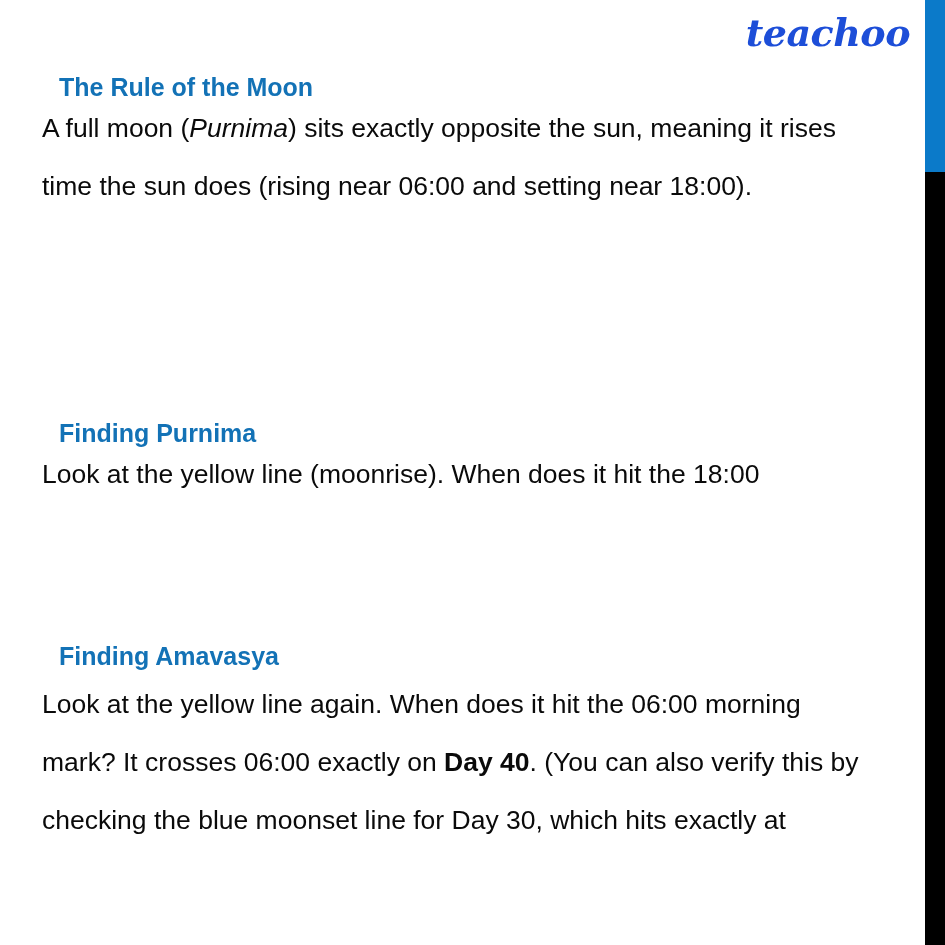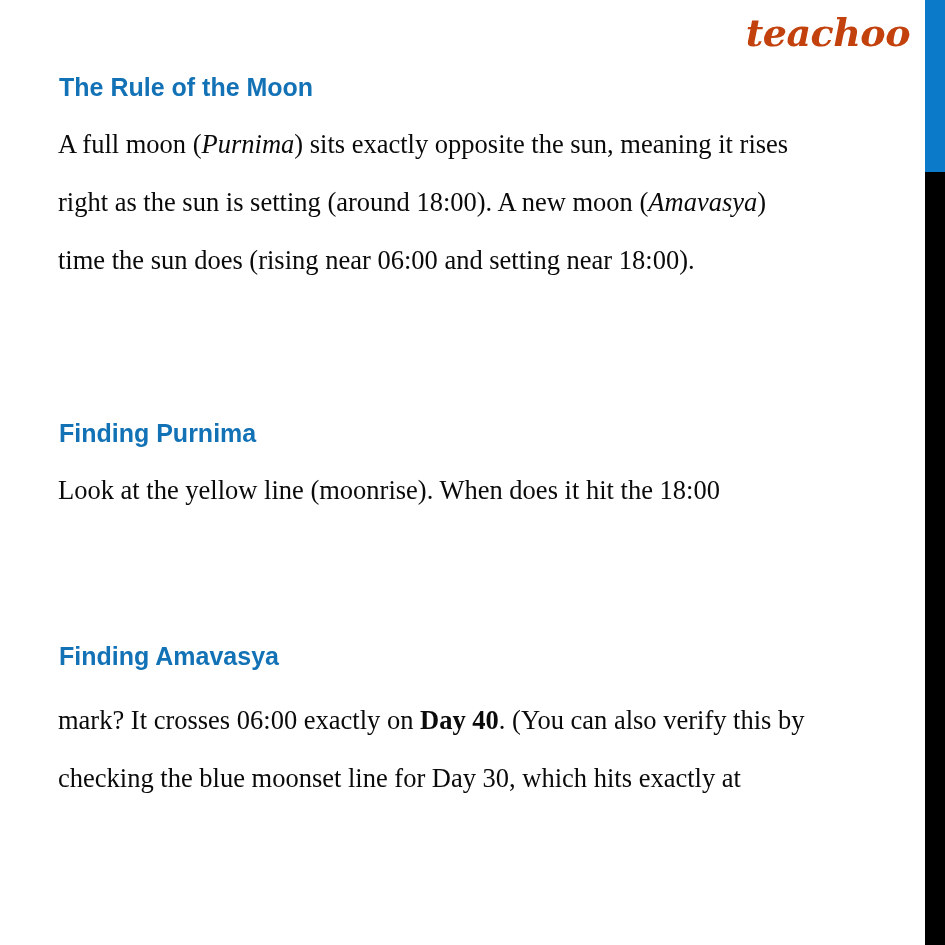--- a/index.html
+++ b/index.html
@@ -49,21 +49,21 @@
   
   .brand-logo {
     position: absolute;
     top: 14px;
     right: 35px;
     font-family: "DejaVu Serif", serif;
     font-style: italic;
     font-weight: bold;
     font-size: 38px;
     line-height: 1;
-    color: #c2410c;
+    color: #1d4ed8;
     letter-spacing: -0.5px;
     white-space: nowrap;
   }
 
   
   .content {
     position: absolute;
     left: 42px;
     top: 0;
     width: 882px;
@@ -76,22 +76,22 @@
     line-height: 1.1;
     margin: 17px;
     font-family: "Liberation Sans", sans-serif;
     white-space: nowrap;
   }
 
   .body-text {
     color: #0a0a0a;
     font-size: 26.5px;
     line-height: 58px;
-    margin: 16px;
-    font-family: Liberation Serif, serif;
+    margin: 0;
+    font-family: Liberation Sans, sans-serif;
   }
   .body-text em {
     font-style: italic;
   }
   .body-text strong {
     font-weight: bold;
   }
 
   
   .blk-h1   { position: absolute; top: 57px;  left: 0; }
@@ -113,29 +113,29 @@
     <div class="edge-stripe-black"></div>
   </div>
 
   <div class="brand-logo">teachoo</div>
 
   <div class="content">
 
     <h2 class="section-heading blk-h1">The Rule of the Moon</h2>
     <div class="body-text blk-p1">
         <div class="nowrap-line"><span>A full moon (</span><em>Purnima</em><span>) sits exactly opposite the sun, meaning it rises</span></div>
-        <div class="nowrap-line"><span>right as the sun is setting (around 18:00). A new moon (</span><em>Amavasya</em><span>)</span></div>
         <div class="nowrap-line"><span>time the sun does (rising near 06:00 and setting near 18:00).</span></div>
       </div>
 
     <h2 class="section-heading blk-h2">Finding Purnima</h2>
     <div class="body-text blk-p2">
         <div class="nowrap-line"><span>Look at the yellow line (moonrise). When does it hit the 18:00</span></div>
       </div>
 
     <h2 class="section-heading blk-h3">Finding Amavasya</h2>
     <div class="body-text blk-p3">
+        <div class="nowrap-line"><span>Look at the yellow line again. When does it hit the 06:00 morning</span></div>
         <div class="nowrap-line"><span>mark? It crosses 06:00 exactly on </span><strong>Day 40</strong><span>. (You can also verify this by</span></div>
         <div class="nowrap-line"><span>checking the blue moonset line for Day 30, which hits exactly at</span></div>
       </div>
 
   </div>
 </div>
 
 </body></html>

